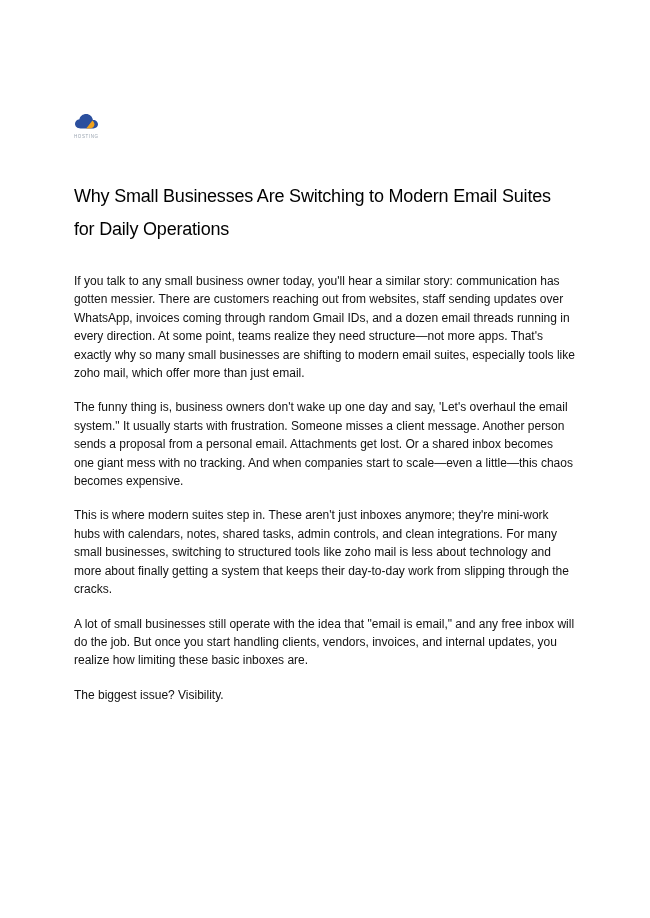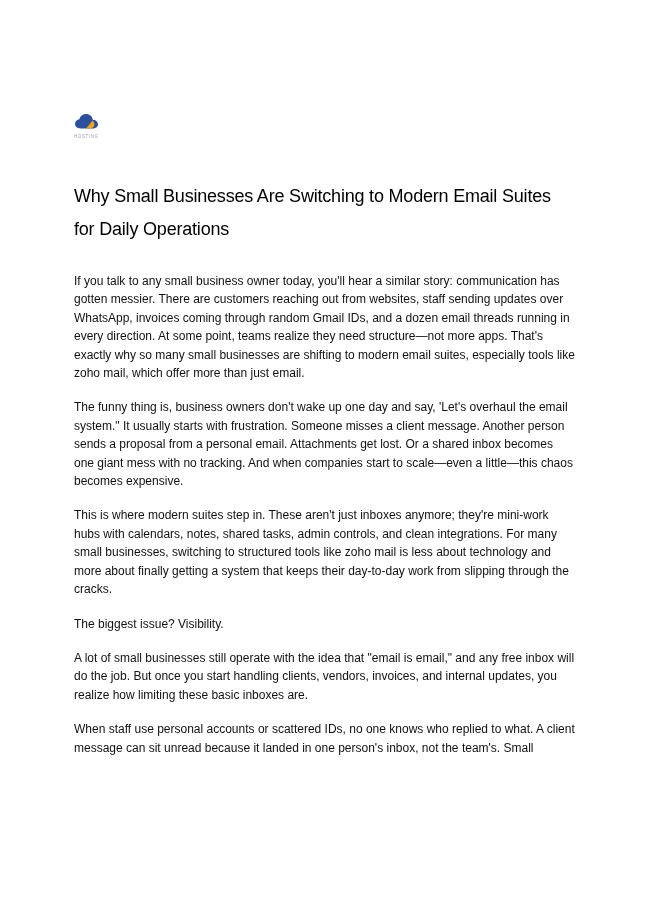--- a/index.html
+++ b/index.html
@@ -86,17 +86,16 @@
     </div>
   </div>
 
   <h1 class="doc-title">Why Small Businesses Are Switching to Modern Email Suites for Daily Operations</h1>
 
   <p class="para">If you talk to any small business owner today, you'll hear a similar story: communication has gotten messier. There are customers reaching out from websites, staff sending updates over WhatsApp, invoices coming through random Gmail IDs, and a dozen email threads running in every direction. At some point, teams realize they need structure—not more apps. That's exactly why so many small businesses are shifting to modern email suites, especially tools like zoho mail, which offer more than just email.</p>
   <p class="para">The funny thing is, business owners don't wake up one day and say, 'Let's overhaul the email system." It usually starts with frustration. Someone misses a client message. Another person sends a proposal from a personal email. Attachments get lost. Or a shared inbox becomes one giant mess with no tracking. And when companies start to scale—even a little—this chaos becomes expensive.</p>
   <p class="para">This is where modern suites step in. These aren't just inboxes anymore; they're mini-work hubs with calendars, notes, shared tasks, admin controls, and clean integrations. For many small businesses, switching to structured tools like zoho mail is less about technology and more about finally getting a system that keeps their day-to-day work from slipping through the cracks.</p>
 
 
+  <p class="para">A lot of small businesses still operate with the idea that "email is email," and any free inbox will do the job. But once you start handling clients, vendors, invoices, and internal updates, you realize how limiting these basic inboxes are.</p>
   <p class="para tight">The biggest issue? Visibility.</p>
-  <p class="para">A lot of small businesses still operate with the idea that "email is email," and any free inbox will do the job. But once you start handling clients, vendors, invoices, and internal updates, you realize how limiting these basic inboxes are.</p>
-  <p class="para">When staff use personal accounts or scattered IDs, no one knows who replied to what. A client message can sit unread because it landed in one person's inbox, not the team's. Small</p>
 
 </div>
 
 </body></html>

